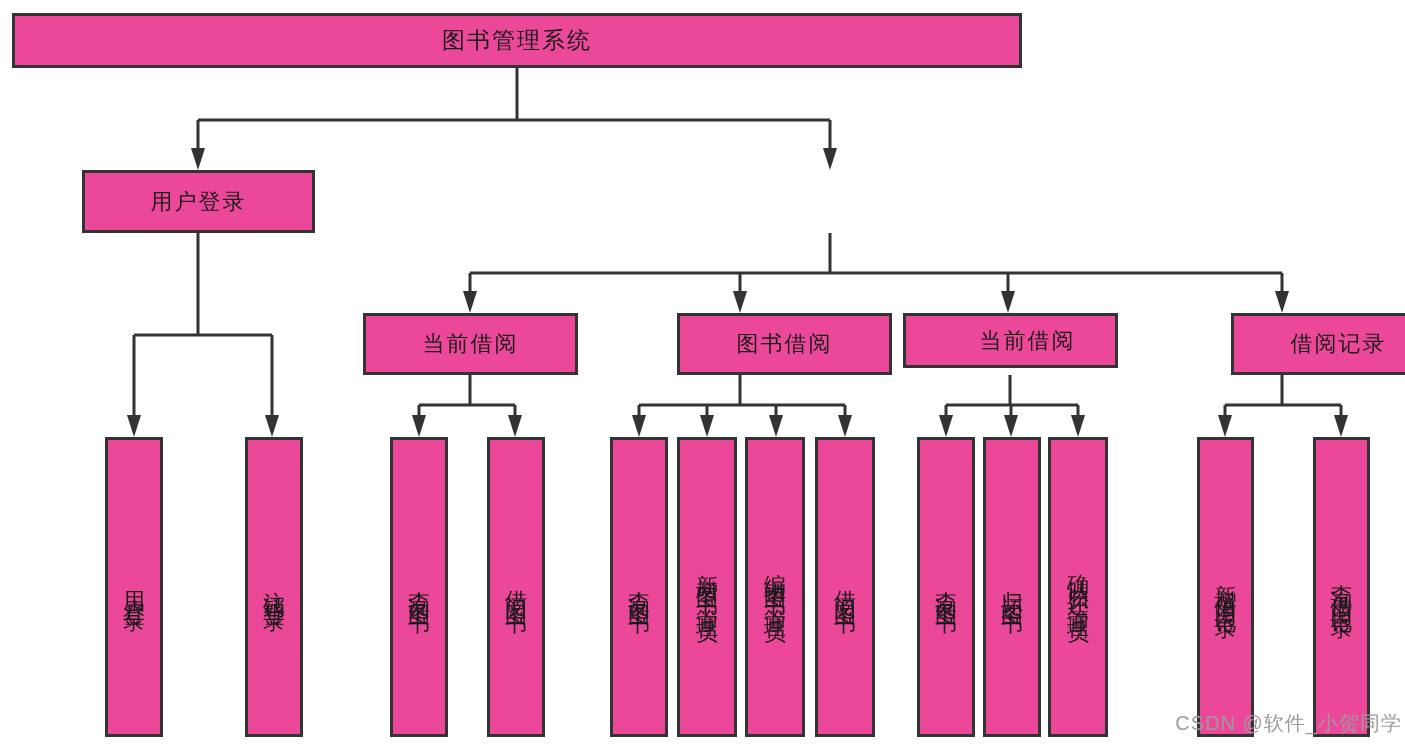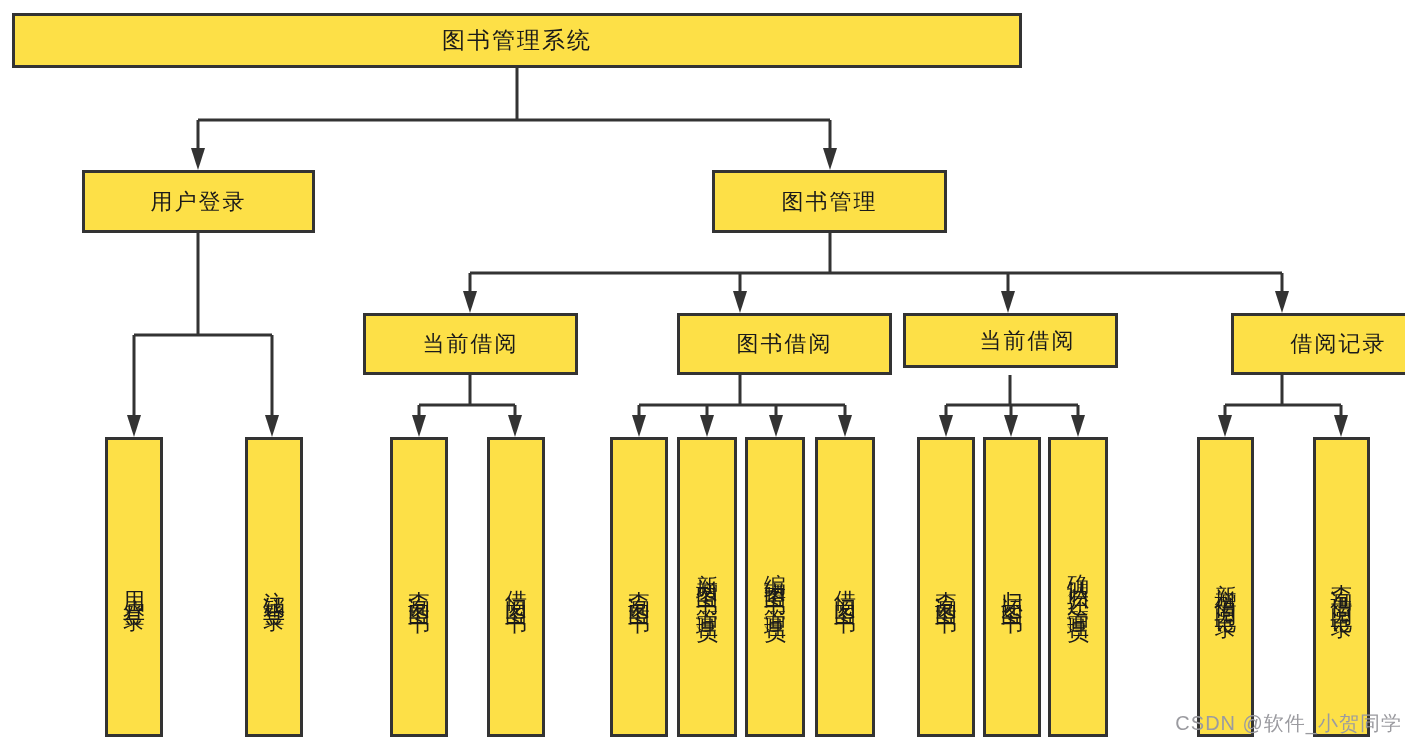--- a/index.html
+++ b/index.html
@@ -17,21 +17,21 @@
     position: absolute;
     left: 0; top: 0;
     width: 1405px; height: 747px;
     pointer-events: none;
   }
 
   .node {
     position: absolute;
     box-sizing: border-box;
     border: 3px solid #333333;
-    background: #fde047;
+    background: #ec4899;
     display: flex;
     align-items: center;
     justify-content: center;
     color: #1a1a1a;
     z-index: 2;
   }
 
   .hnode { font-size: 22px; letter-spacing: 2px; }
   .root  { font-size: 23px; }
 
@@ -132,23 +132,20 @@
     </g>
   </svg>
 
   <div class="node hnode root">
     <span>图书管理系统</span>
   </div>
 
   <div class="node hnode b-user">
     <span>用户登录</span>
   </div>
-  <div class="node hnode b-book">
-    <span>图书管理</span>
-  </div>
 
   <div class="node hnode s-newbook">
     <span>当前借阅</span>
   </div>
   <div class="node hnode s-borrow">
     <span>图书借阅</span>
   </div>
   <div class="node hnode s-current">
     <span>当前借阅</span>
   </div>

